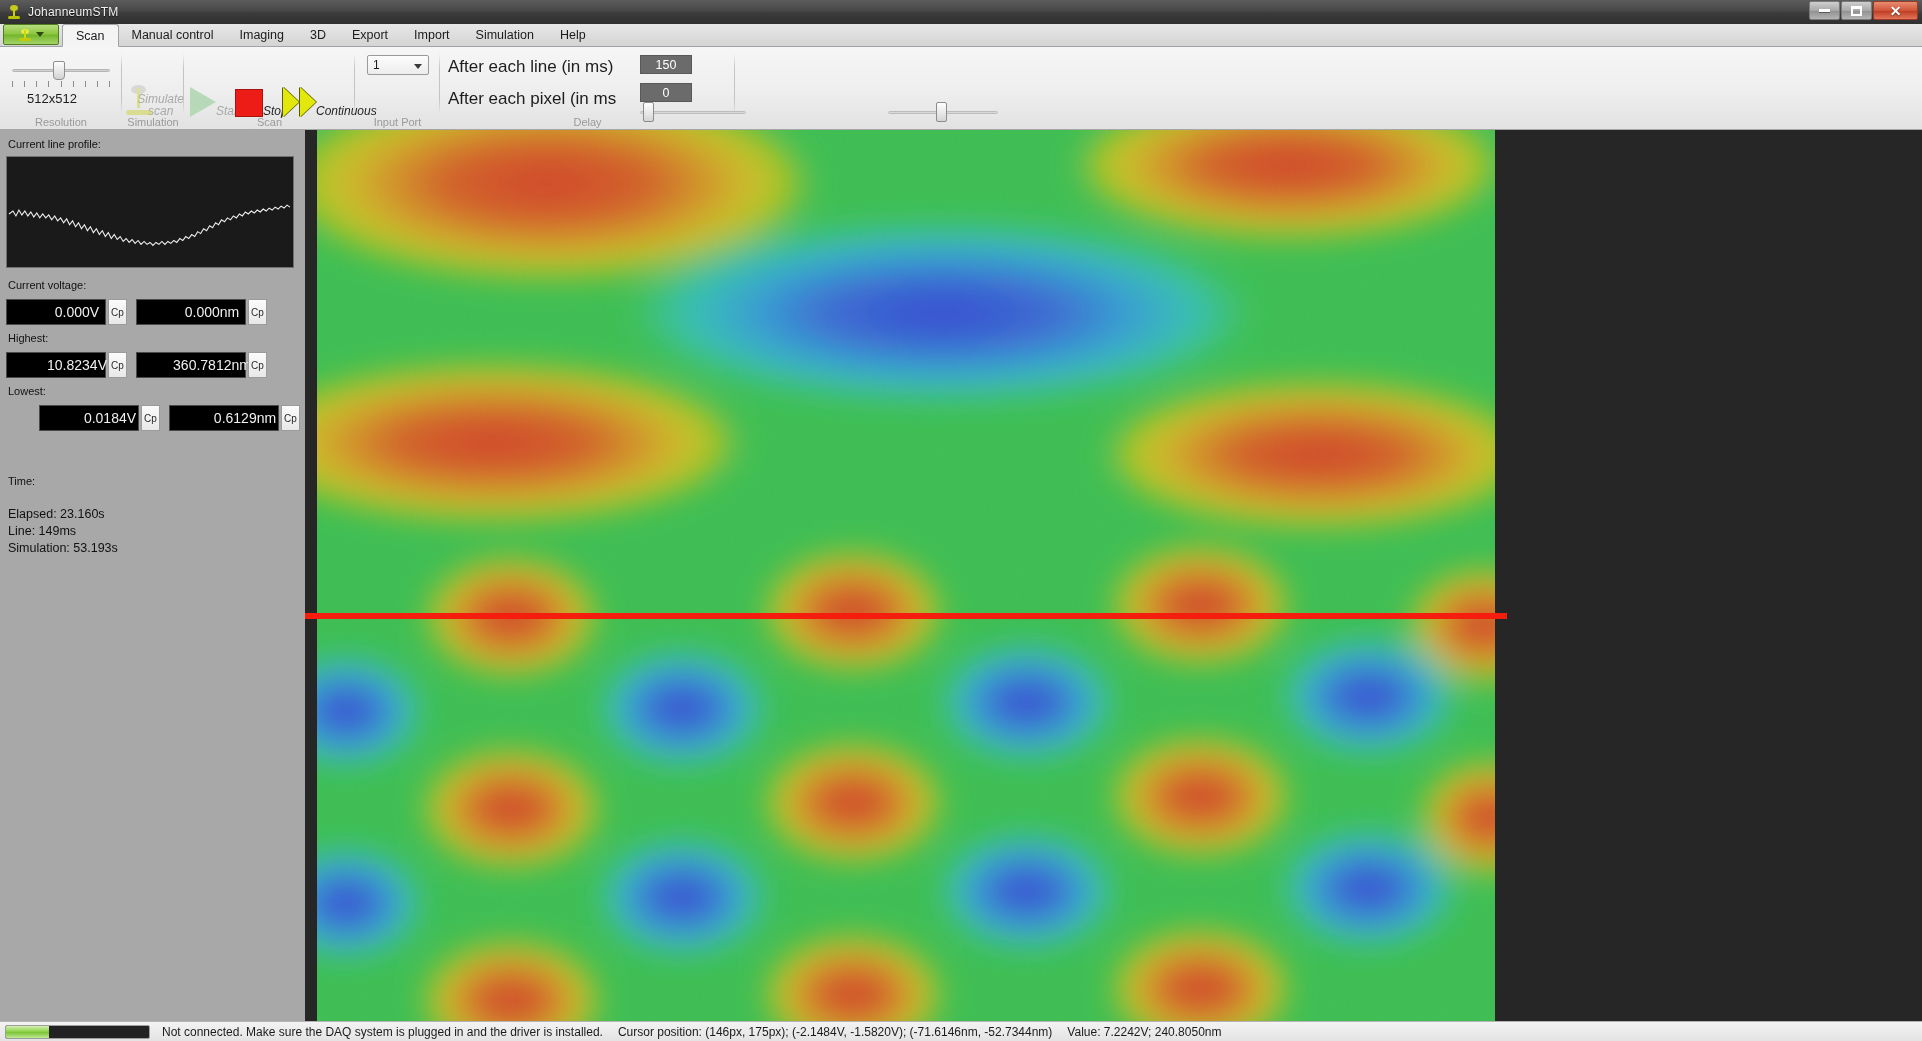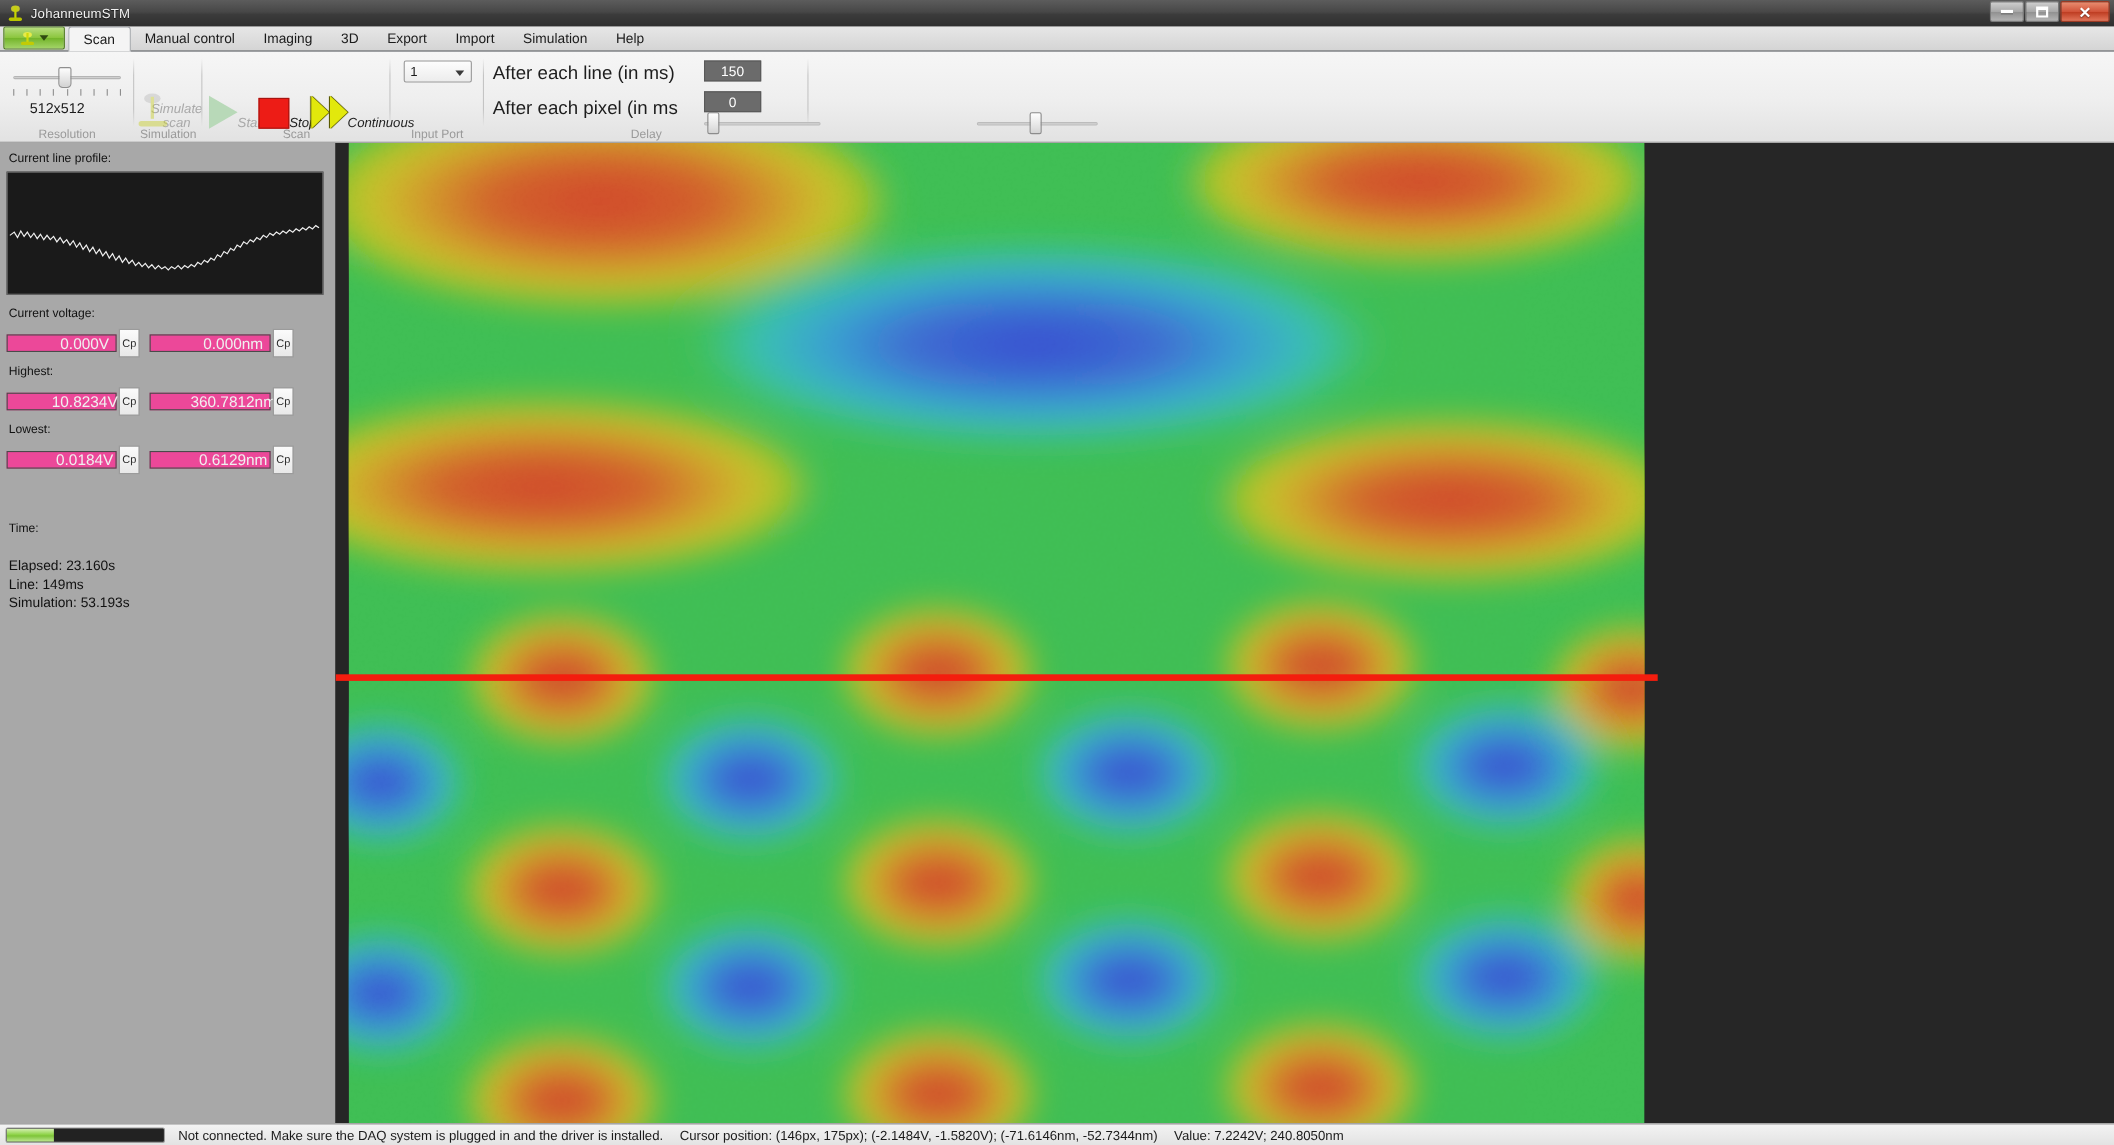--- a/index.html
+++ b/index.html
@@ -170,21 +170,21 @@
     background: #a8a8a8;
   }
   .lp-label { position: absolute; font-size: 11px; color: #111; }
   .profilebox {
     position: absolute; left: 6px; top: 26px; width: 288px; height: 112px;
     background: #1a1a1a; border: 1px solid #6f6f6f;
   }
   .profilebox svg { display: block; width: 100%; height: 100%; }
   .valrow { position: absolute; display: flex; align-items: center; gap: 2px; }
   .valbox {
-    height: 16px; background: #ec4899; color: #f0f0f0;
+    height: 26px; background: #000000; color: #f0f0f0;
     border: 1px solid #4a4a4a;
     display: flex; align-items: center; justify-content: center;
     font-size: 14px;
     padding-left: 42px;
   }
   .cpbtn {
     width: 19px; height: 26px;
     background: linear-gradient(to bottom,#fbfbfb,#e8e8e8);
     border: 1px solid #9b9b9b;
     display: flex; align-items: center; justify-content: center;
@@ -400,21 +400,21 @@
     <div class="lp-label" style="left:8px; top:202px;">Highest:</div>
     <div class="valrow" style="left:6px; top:222px;">
       <div class="valbox" style="width:100px;">10.8234V</div>
       <div class="cpbtn">Cp</div>
       <div class="valbox" style="width:110px; margin-left:7px;">360.7812nm</div>
       <div class="cpbtn">Cp</div>
     </div>
 
     <div class="lp-label" style="left:8px; top:255px;">Lowest:</div>
     <div class="valrow" style="left:6px; top:275px;">
-      <div class="valbox" style="width:100px;">0.0184V</div>
+      <div class="valbox" style="width:100px;margin-left:33px;">0.0184V</div>
       <div class="cpbtn">Cp</div>
       <div class="valbox" style="width:110px; margin-left:7px;">0.6129nm</div>
       <div class="cpbtn">Cp</div>
     </div>
 
     <div class="lp-label" style="left:8px; top:345px;">Time:</div>
     <div class="timeline" style="left:8px; top:377px;">Elapsed: 23.160s</div>
     <div class="timeline" style="left:8px; top:394px;">Line: 149ms</div>
     <div class="timeline" style="left:8px; top:411px;">Simulation: 53.193s</div>
   </div>

